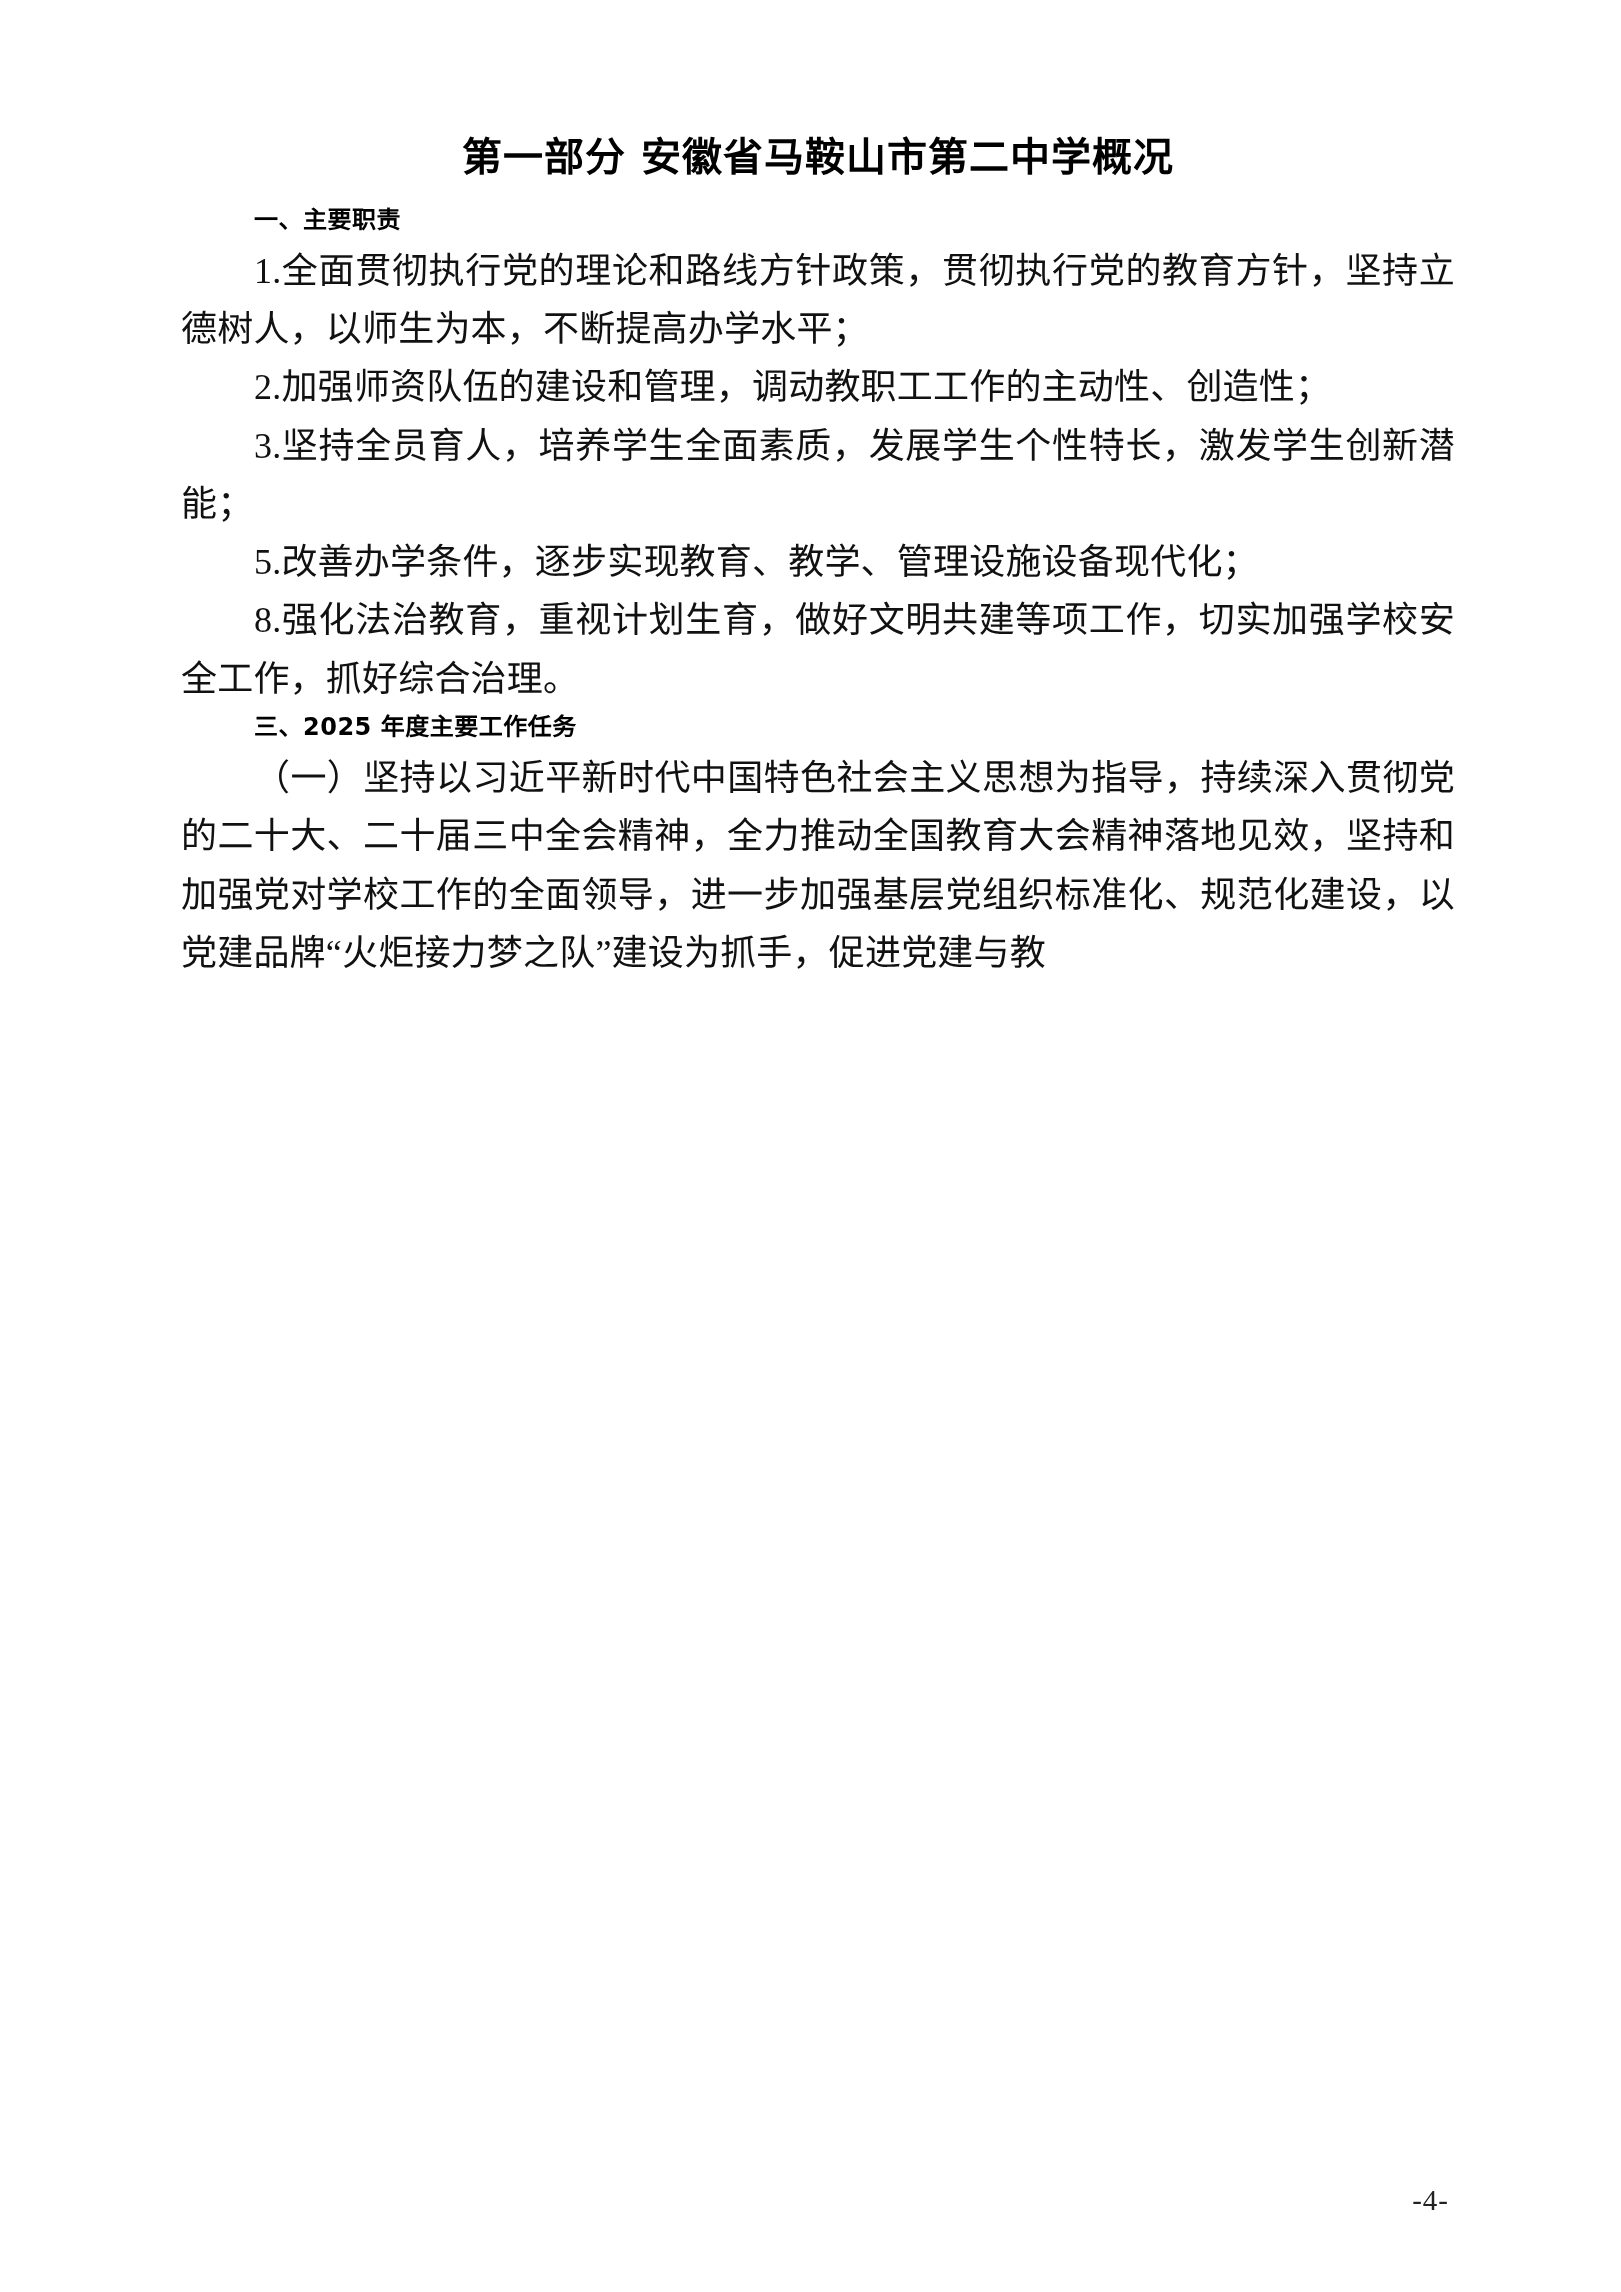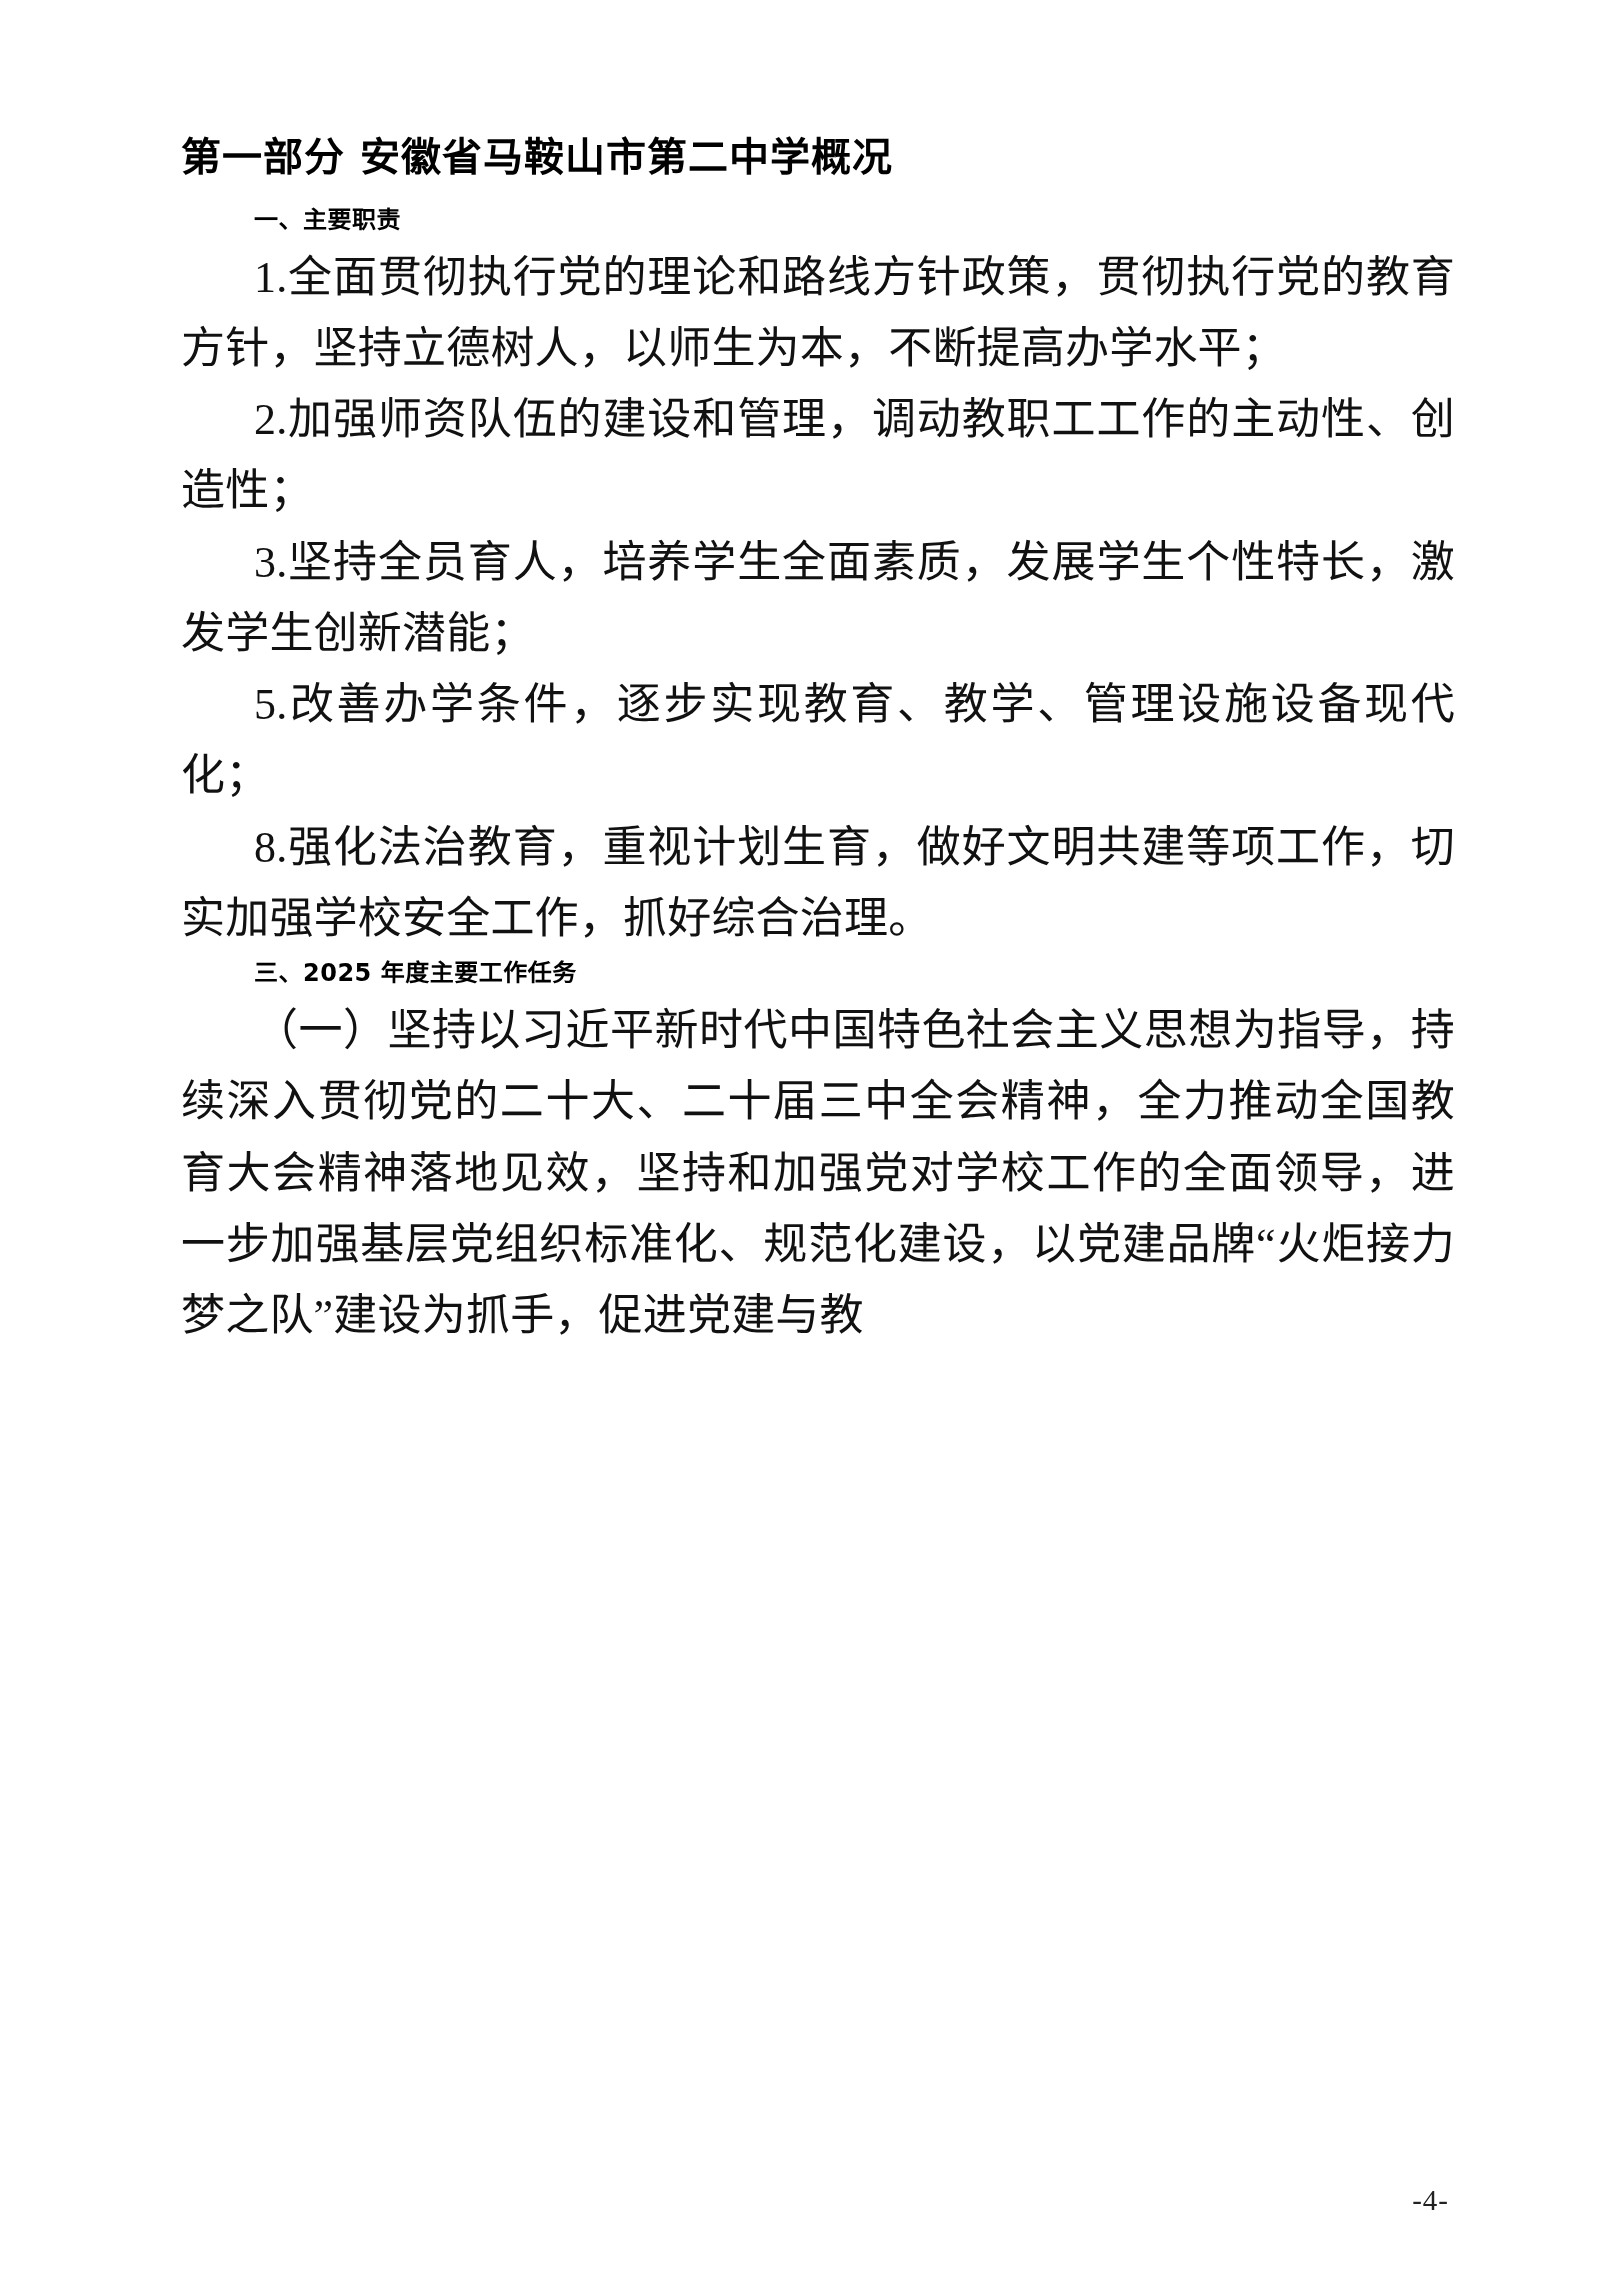--- a/index.html
+++ b/index.html
@@ -23,37 +23,37 @@
     overflow: hidden;
   }
   .doc-body {
     width: 1274px;
   }
   h1.part-title {
     font-family: "DejaVu Sans", "Liberation Sans", sans-serif;
     font-weight: bold;
     font-size: 40px;
     line-height: 1.5;
-    text-align: left;
+    text-align: center;
     margin: 0 0 13.7px 0;
     letter-spacing: 1px;
     color: #000;
   }
   h2.section-title {
     font-family: "DejaVu Sans", "Liberation Sans", sans-serif;
     font-weight: bold;
     font-size: 24px;
     line-height: 1.62;
     margin: 0 0 2px 0;
     text-indent: 73px;
     letter-spacing: 0.5px;
     color: #000;
   }
   p.para {
-    font-size: 44px;
+    font-size: 36px;
     line-height: 1.62;
     margin: 0;
     text-indent: 73px;
     text-align: justify;
     text-justify: inter-ideograph;
     letter-spacing: 0.2px;
     color: #111;
   }
   p.para.nospace {
     margin-bottom: 0;

